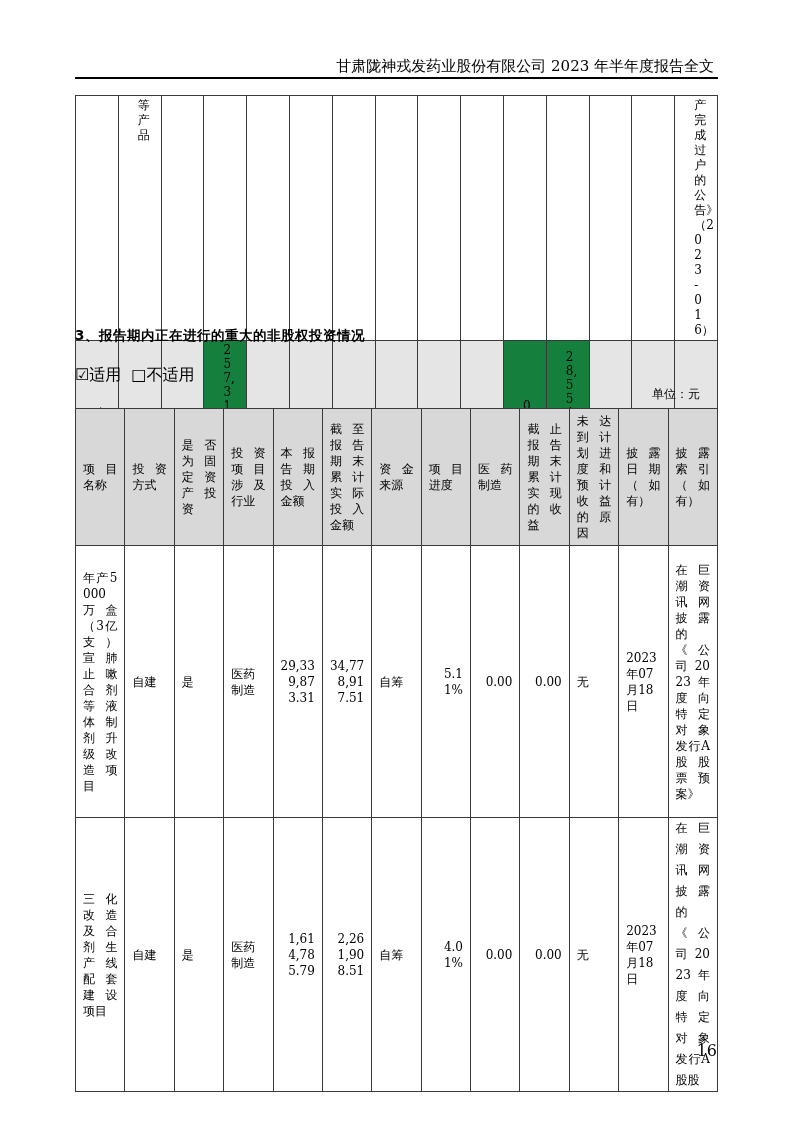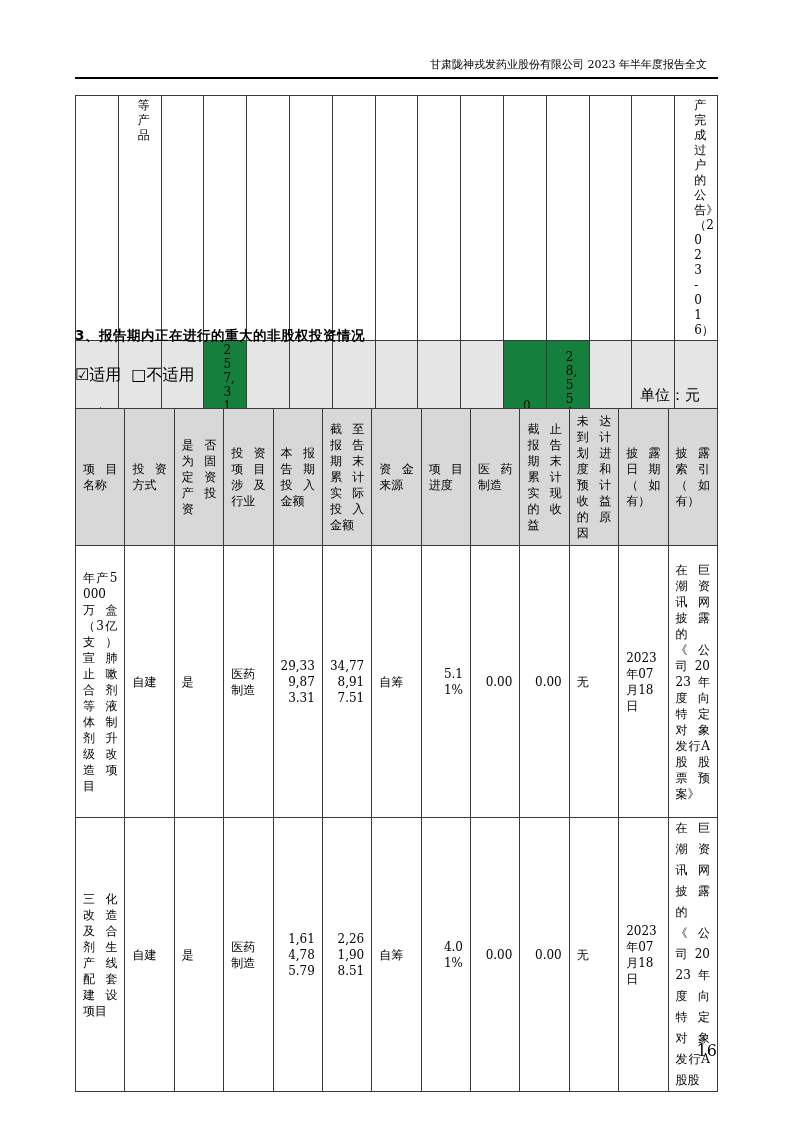--- a/index.html
+++ b/index.html
@@ -2,21 +2,21 @@
 <html lang="zh"><head>
 <meta charset="utf-8">
 <style>
   * { margin:0; padding:0; box-sizing:border-box; }
   html,body { background:#fff; }
   .page {
     position:relative; width:793px; height:1122px; background:#fff;
     font-family:"DejaVu Serif","Liberation Serif",serif; color:#000;
     overflow:hidden; margin:0 auto;
   }
-  .hdr-title { position:absolute; top:57px; right:86px; font-size:11px; white-space:nowrap; }
+  .hdr-title { position:absolute; top:57px; right:79px; font-size:15px; white-space:nowrap; }
   .hdr-rule  { position:absolute; top:77px; left:75px; width:643px; height:2px; background:#000; }
 
   table { border-collapse:collapse; table-layout:fixed; position:absolute; left:75px; width:643px; }
   td { border:1px solid #3a3a3a; font-size:12px; overflow:hidden; }
 
   
   .tt { top:95px; }
   .tt td { line-height:15px; padding:2px 19px; vertical-align:middle; }
   .tt .r1 td { height:146px; vertical-align:top; }
   .tt .r2 td { height:58px; background:#e5e5e5; text-align:center; line-height:14px; }
@@ -35,21 +35,21 @@
   .mt td.num  { text-align:right; }
   .mt td.idx  { text-align:justify; }
   .mt td.cut  { vertical-align:top; line-height:21px; padding:0 7px; }
 
   .sec-heading {
     position:absolute; left:75px; top:327px; font-size:13.5px; font-weight:bold;
     font-family:"DejaVu Sans","Liberation Sans",sans-serif; letter-spacing:0.5px;
   }
   .applicability { position:absolute; left:75px; top:365px; font-size:16px; }
   .applicability .gap { display:inline-block; width:10px; }
-  .unit { position:absolute; top:386px; right:93px; font-size:15px; }
+  .unit { position:absolute; top:386px; right:93px; font-size:12px; }
   .page-num { position:absolute; top:1041px; right:76px; font-size:16px; }
 </style>
 </head>
 <body>
 
 <div class="page">
 
   <div class="hdr-title">甘肃陇神戎发药业股份有限公司 2023 年半年度报告全文</div>
   <div class="hdr-rule"></div>
 

